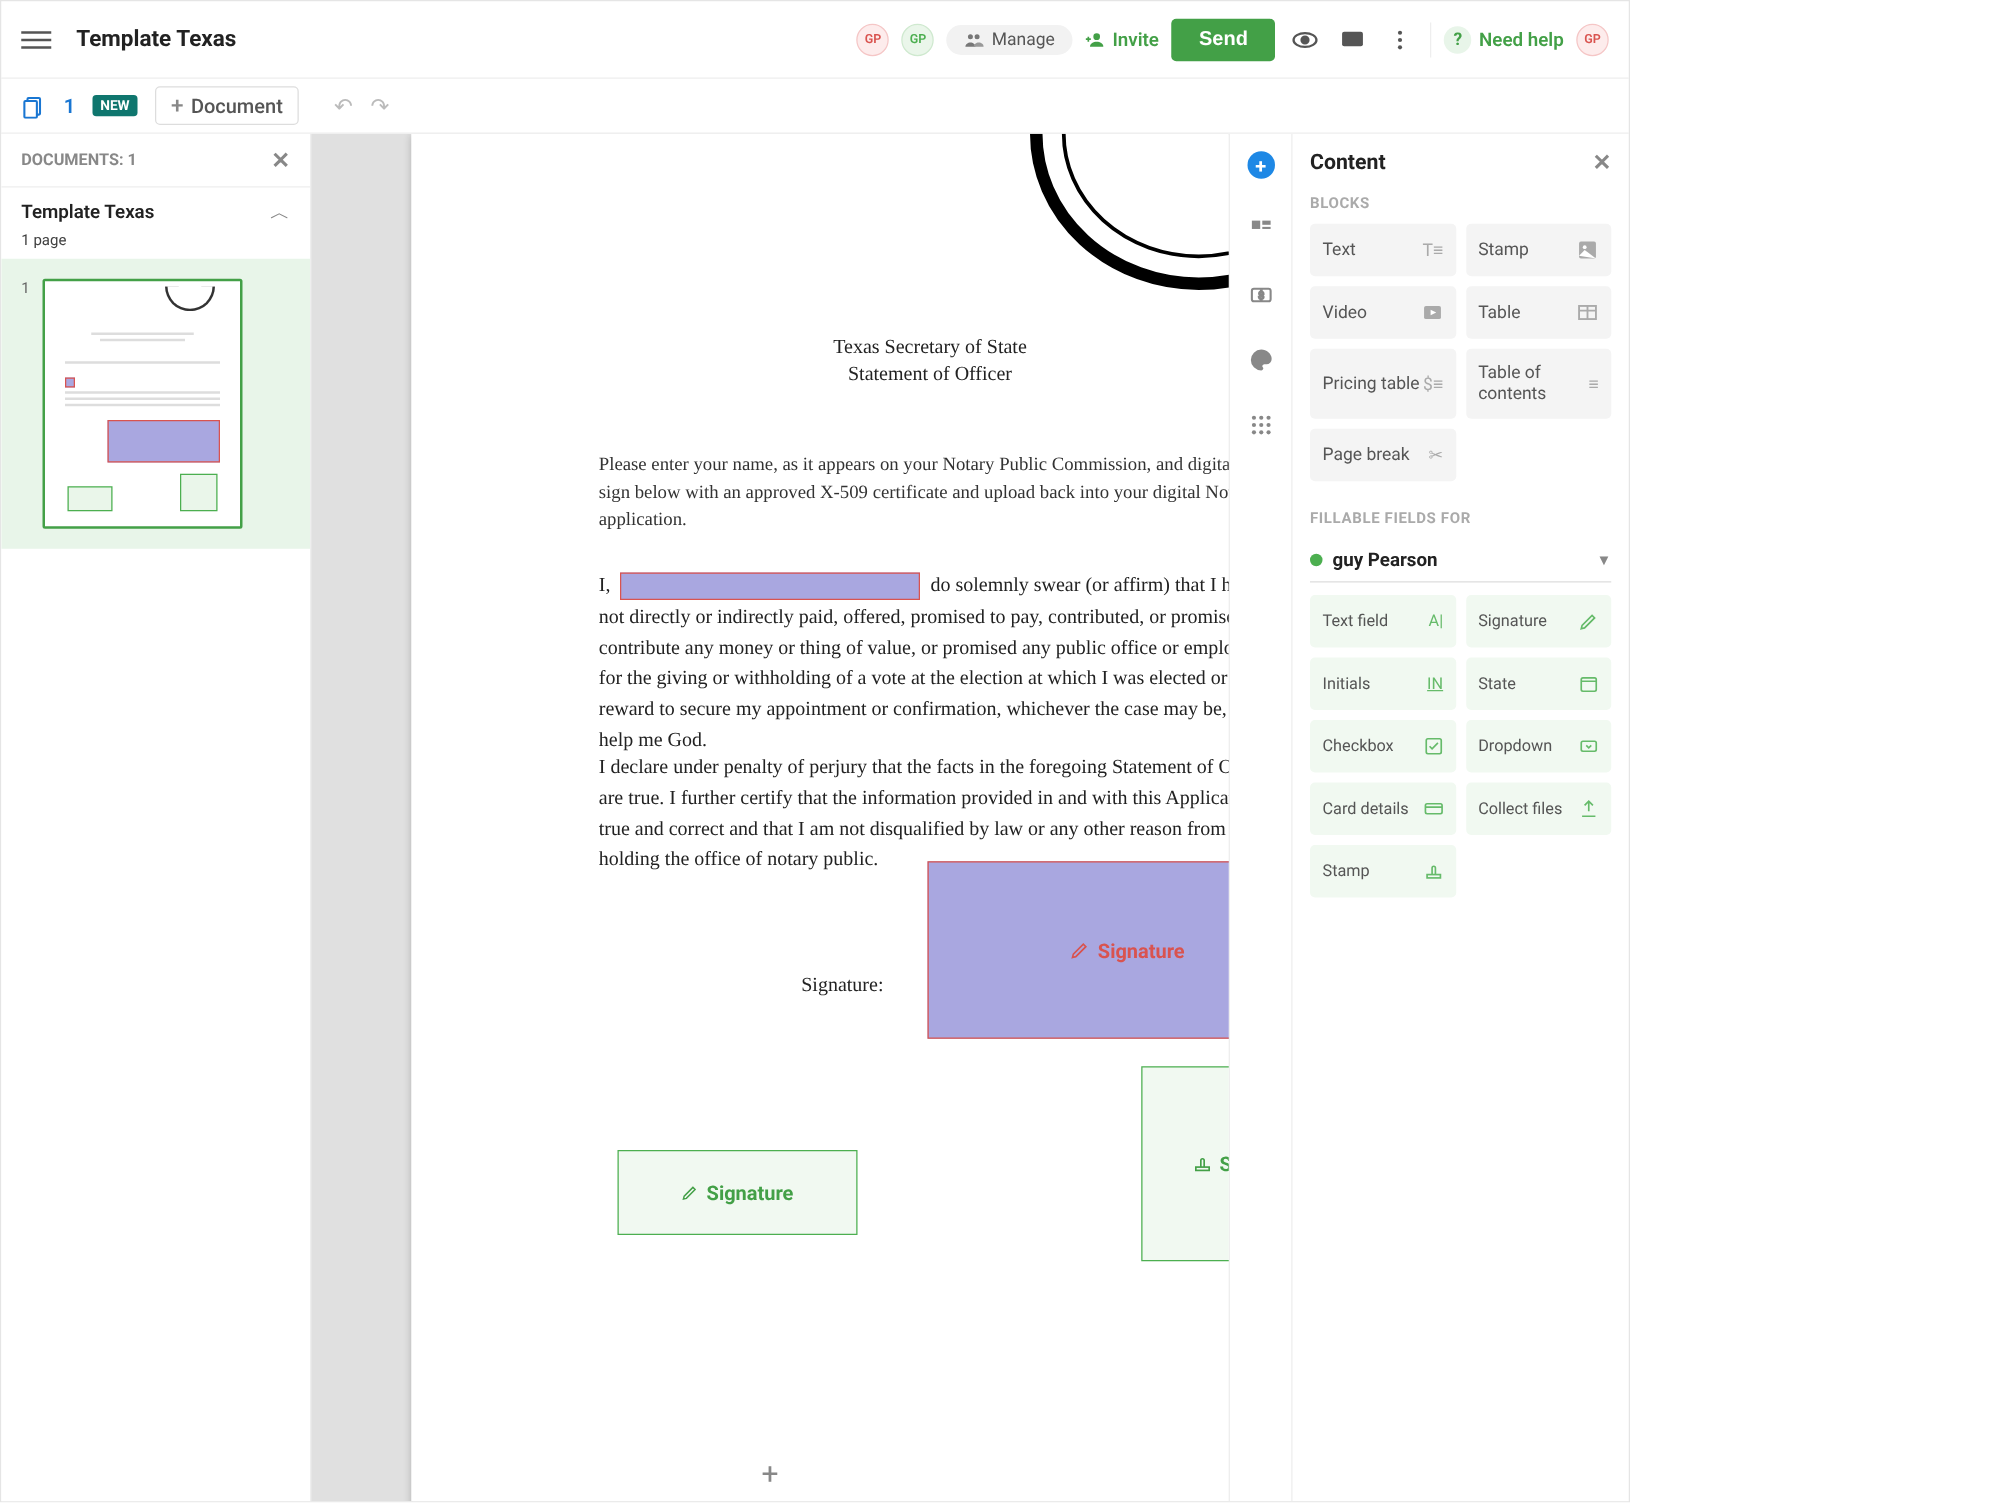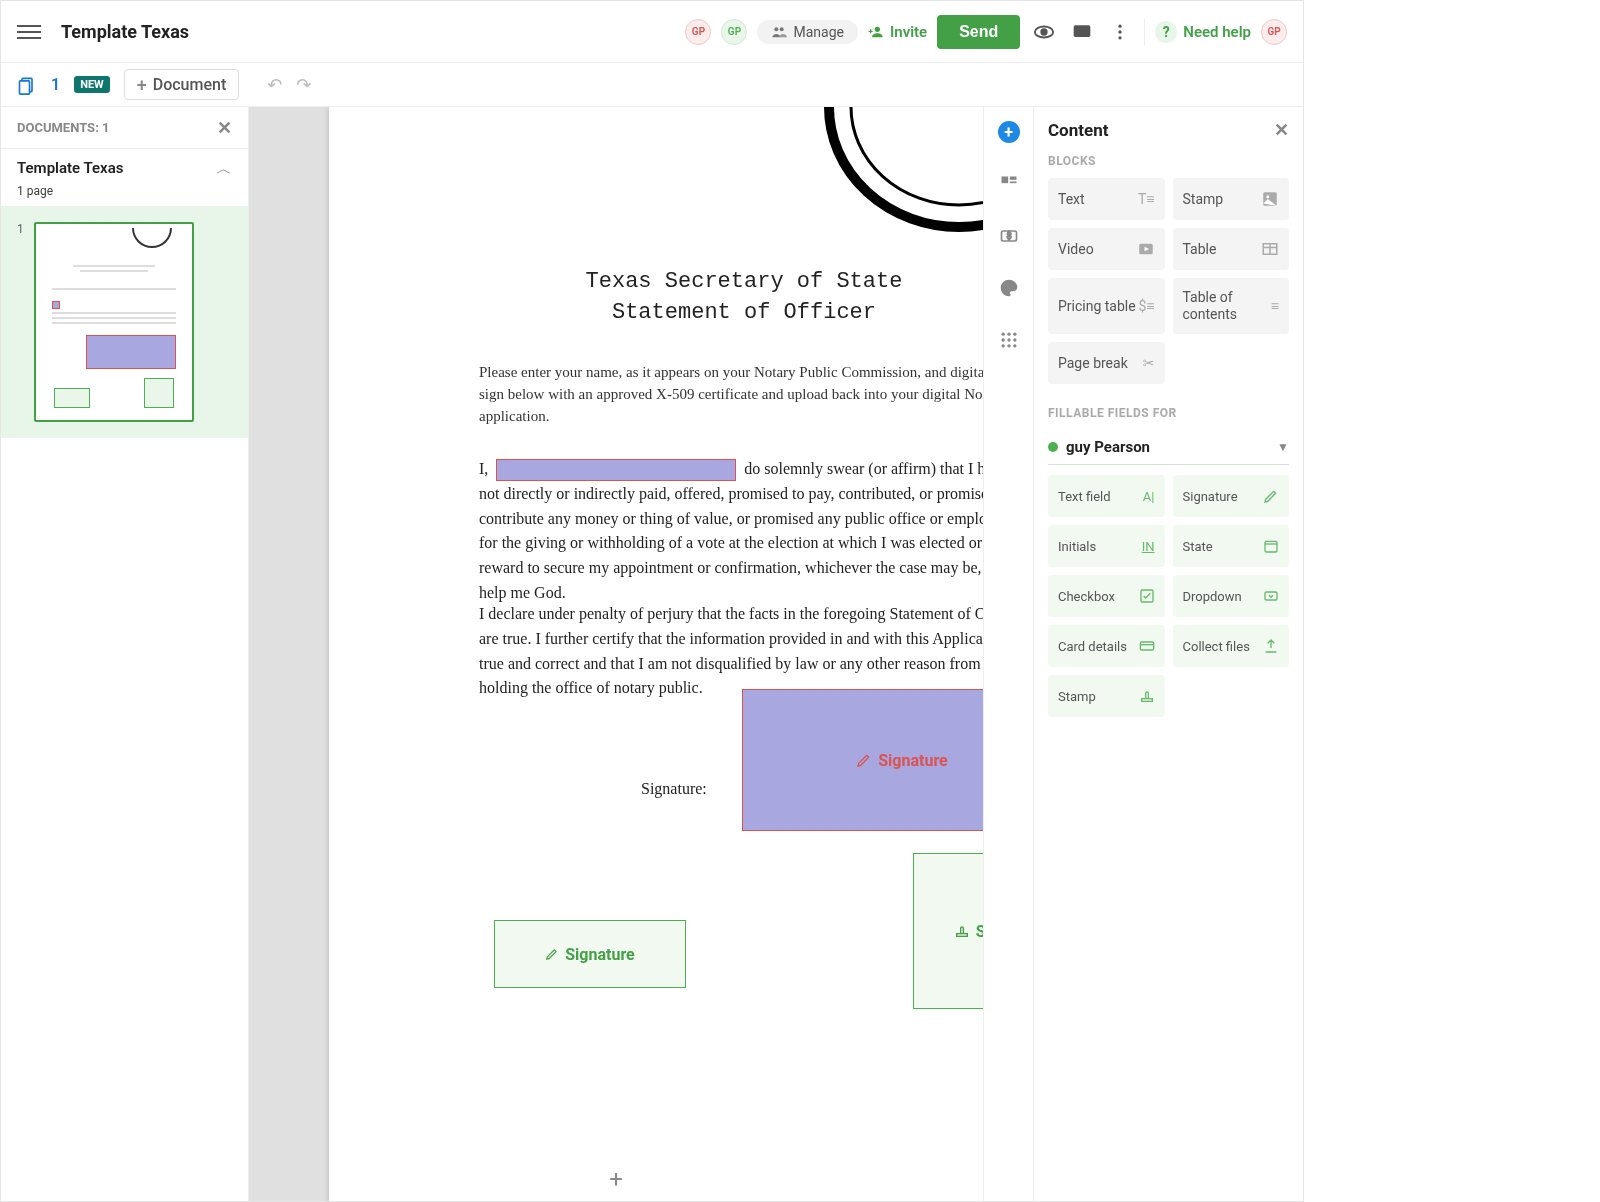--- a/index.html
+++ b/index.html
@@ -50,21 +50,21 @@
 .thumb-line { height:2px; background:#ddd; margin:3px 6px; }
 .thumb-block { background:#a9a7e0; border:1px solid #d9534f; }
 .thumb-sig2 { position:absolute; bottom:12px; left:18px; width:36px; height:20px; background:#eaf6ea; border:1px solid #4caf50;}
 .thumb-stamp { position:absolute; bottom:12px; right:18px; width:30px; height:30px; background:#eaf6ea; border:1px solid #4caf50;}
 
 
 .canvas-wrap { flex:1; background:#e0e0e0; position:relative; overflow:hidden; }
 .page { position:absolute; left:80px; top:0; width:838px; height:1140px; background:#fff; box-shadow:0 1px 6px rgba(0,0,0,0.2); }
 .seal { position:absolute; top:-60px; left:490px; width:280px; height:220px; }
 .seal svg { width:100%; height:100%; }
-.heading { position:absolute; top:160px; left:0; right:8px; text-align:center; font-family: Liberation Mono, monospace; font-size:22px; line-height:1.4;}
+.heading { position:absolute; top:160px; left:0; right:8px; text-align:center; font-family: Liberation Serif, serif; font-size:16px; line-height:1.4;}
 .instr { position:absolute; top:255px; left:150px; right:150px; font-family: Georgia, serif; font-size:15px; line-height:1.45; color:#333;}
 .oath { position:absolute; top:350px; left:150px; right:140px; font-family: Georgia, serif; font-size:16px; line-height:1.55;}
 .oath-name { display:inline-block; width:240px; height:22px; background:#a9a7e0; border:1px solid #d9534f; vertical-align:middle; margin:0 4px;}
 .perjury { position:absolute; top:495px; left:150px; right:140px; font-family: Georgia, serif; font-size:16px; line-height:1.55;}
 .sig-label { position:absolute; top:673px; left:312px; font-family: Georgia, serif; font-size:16px;}
 .sig-box { position:absolute; top:582px; left:413px; width:320px; height:142px; background:#a9a7e0; border:1px solid #d9534f; display:flex; align-items:center; justify-content:center; color:#d9534f; font-weight:700; gap:6px;}
 .sig2-box { position:absolute; top:813px; left:165px; width:192px; height:68px; background:#f1f9f1; border:1px solid #4caf50; display:flex; align-items:center; justify-content:center; color:#43a047; font-weight:700; gap:6px;}
 .stamp-box { position:absolute; top:746px; left:584px; width:150px; height:156px; background:#f1f9f1; border:1px solid #4caf50; display:flex; align-items:center; justify-content:center; color:#43a047; font-weight:700; gap:6px;}
 .add-page { position:absolute; bottom:8px; left:50%; transform:translateX(-50%); font-size:24px; color:#888; cursor:pointer;}
 

